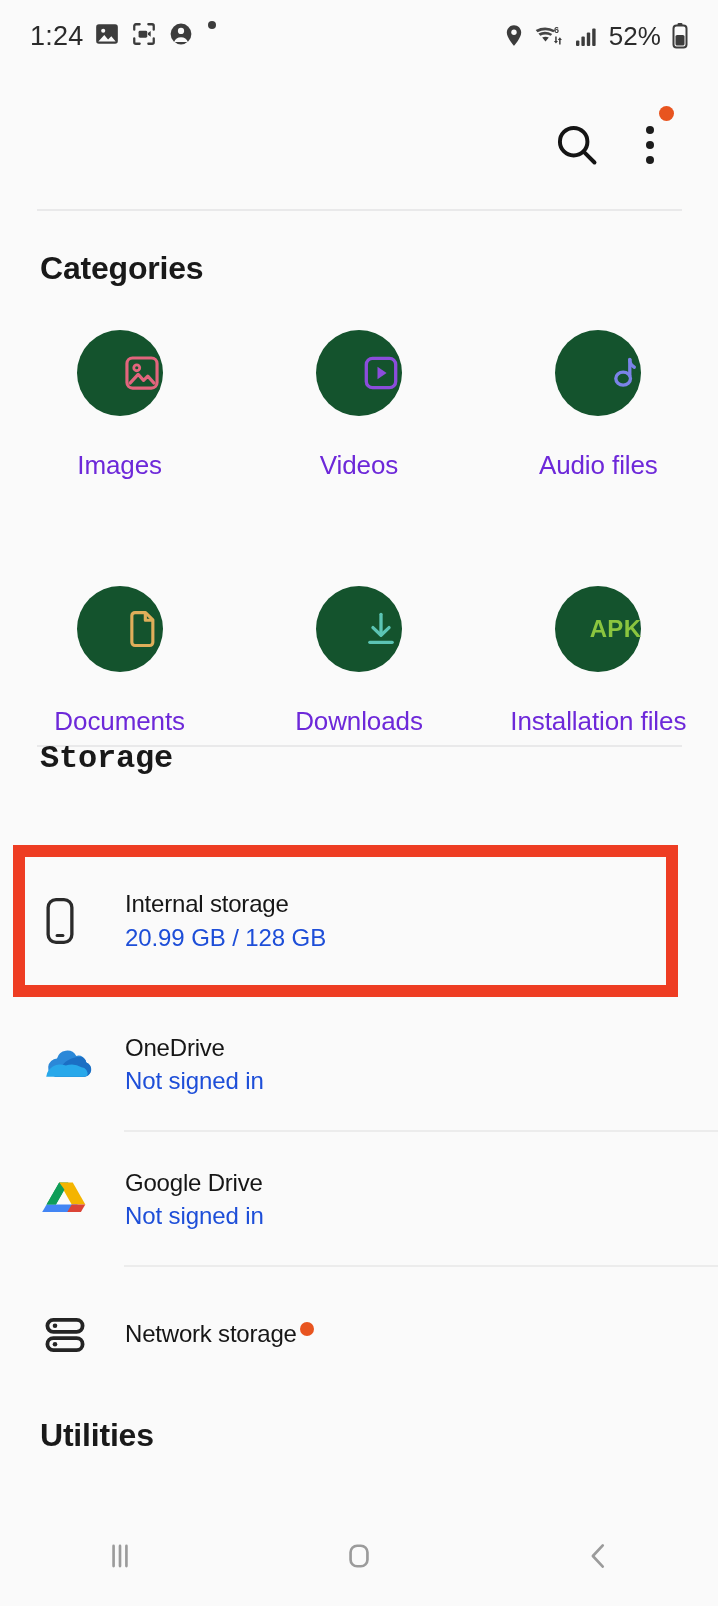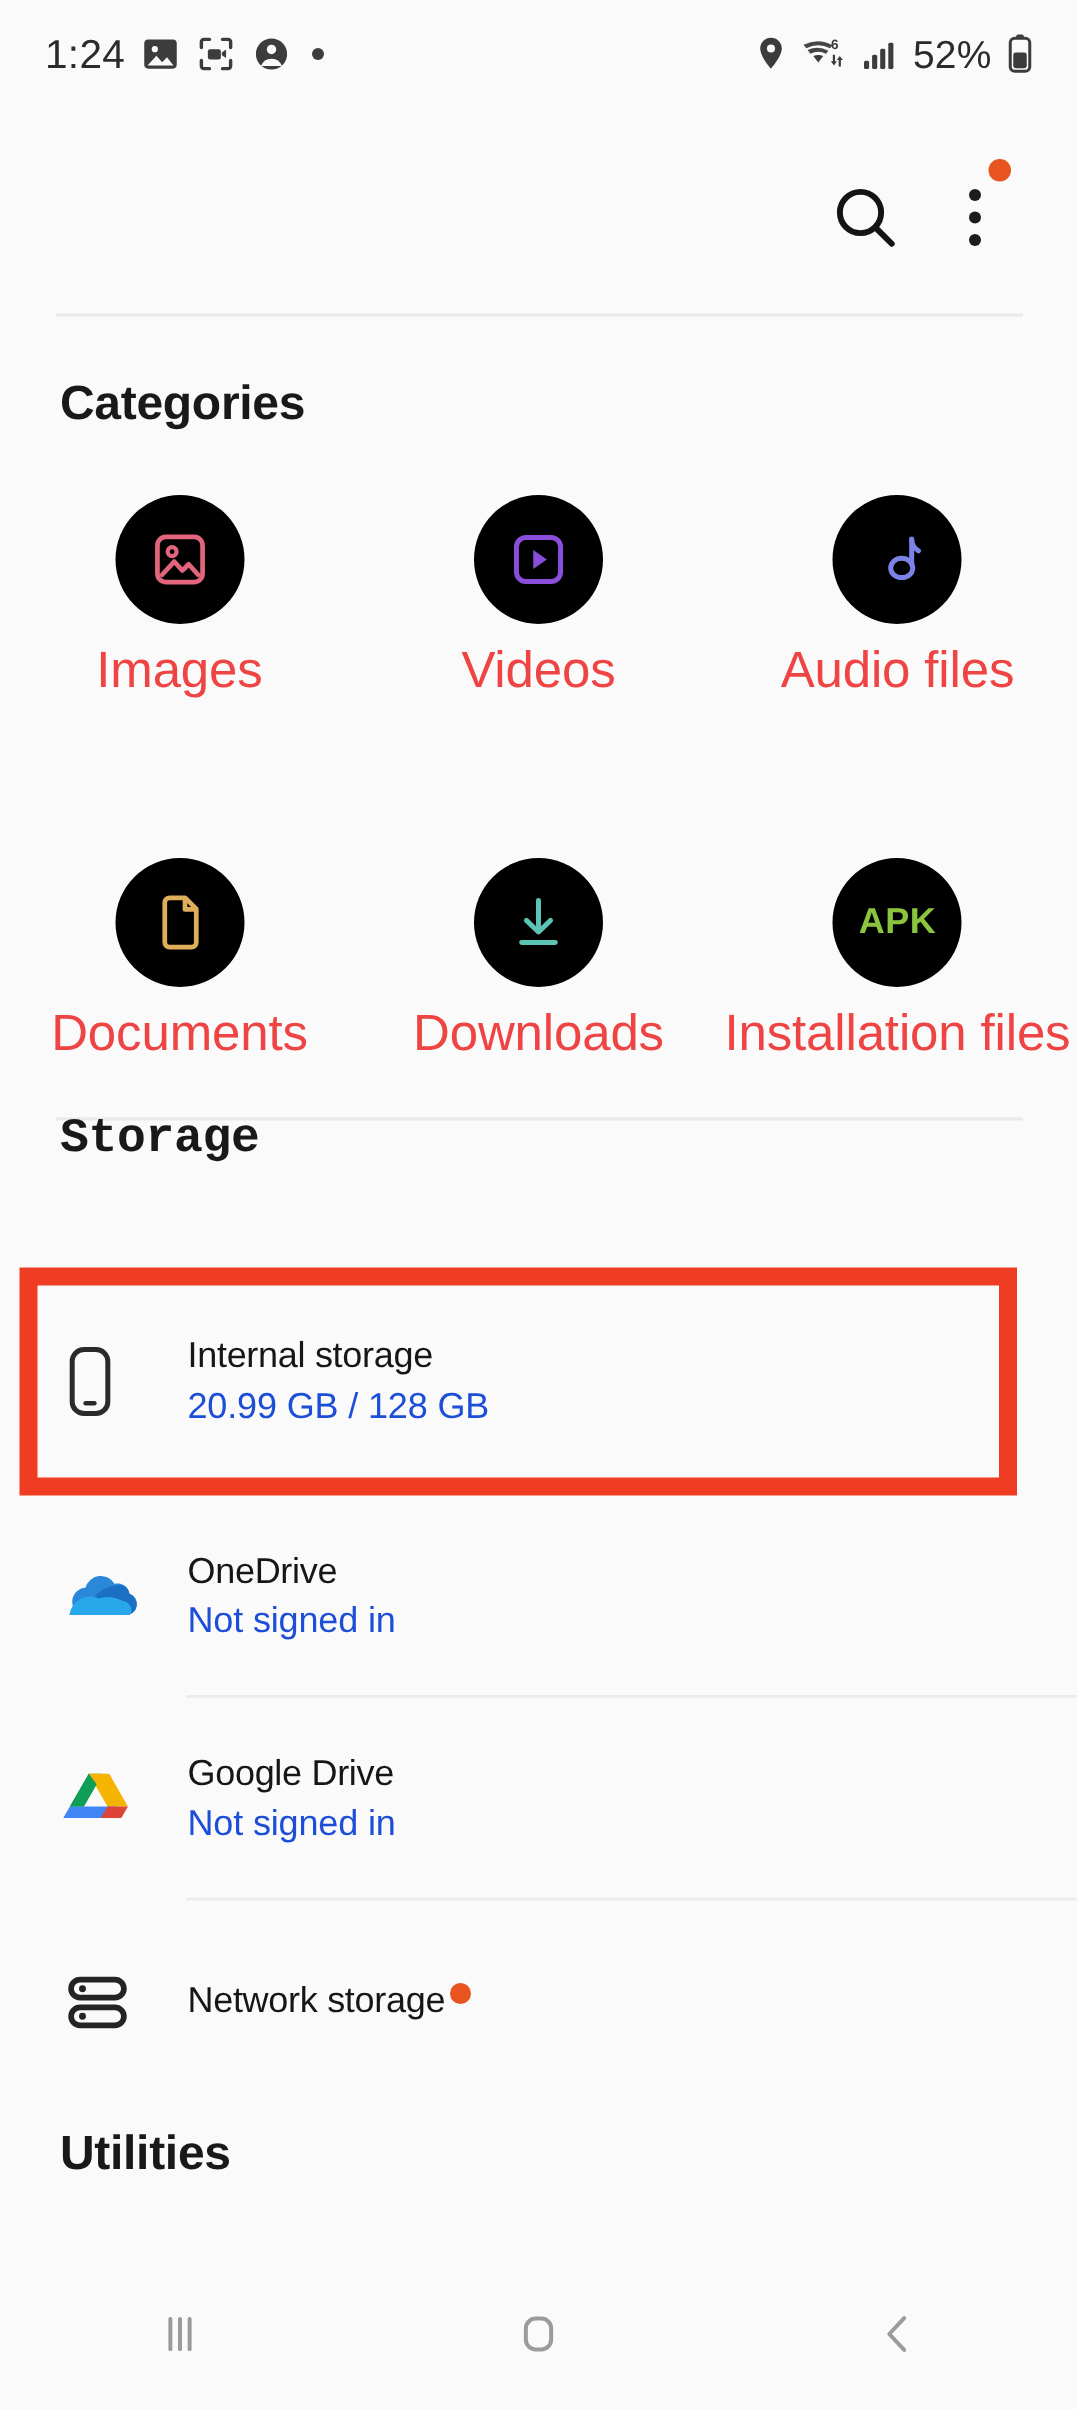--- a/index.html
+++ b/index.html
@@ -10,21 +10,21 @@
     overflow:hidden;
   }
   #phone { position:relative; width:718px; height:1606px; background:#fafafa; }
 
   
   .statusbar{
     position:absolute; top:0; left:0; width:718px; height:72px;
     display:flex; align-items:center; justify-content:space-between;
     padding:0 28px 0 30px;
   }
-  .sb-left{ display:flex; align-items:center; gap:11px; }
+  .sb-left{ display:flex; gap:11px; }
   .sb-right{ display:flex; align-items:center; gap:9px; }
   .sb-time{ font-size:27px; color:#2b2b2b; letter-spacing:.2px; font-weight:400; }
   .sb-ico{ display:block; }
   .sb-dot{ width:8px; height:8px; border-radius:50%; background:#3c3c3c; margin-left:3px; }
   .sb-pct{ font-size:26px; color:#2b2b2b; letter-spacing:.1px; }
 
   
   .actionbar{
     position:absolute; top:72px; left:0; width:718px; height:138px;
   }
@@ -41,24 +41,24 @@
   .section-title{
     position:absolute; left:40px; font-size:32px; font-weight:700; color:#191919;
     letter-spacing:-0.2px;
   }
 
   
   .cat-grid{ position:absolute; left:0; top:330px; width:718px; }
   .cat-row{ display:flex; }
   .cat-cell{ flex:1; display:flex; flex-direction:column; align-items:center; cursor:pointer; }
   .cat-circle{
-    width:86px; height:86px; border-radius:50%; background:#000000;
-    display:flex; align-items:center; justify-content:center;
-  }
-  .cat-label{ margin-top:12px; font-size:34px; color:#ef4444; letter-spacing:-0.1px; }
+    width:86px; height:86px; border-radius:50%; background:#14532d;
+    display:flex; align-items:center; justify-content:flex-end;
+  }
+  .cat-label{ margin-top:34px; font-size:26px; color:#6d28d9; letter-spacing:-0.1px; }
   .apk-text{ font-size:24px; font-weight:700; color:#8bc53f; letter-spacing:0.3px; }
 
   
   .store-list{ position:absolute; left:0; top:845px; width:718px; }
   .store-row{
     position:relative; display:flex; align-items:center; height:135px;
     padding-left:41px; cursor:pointer;
   }
   .store-icon{ width:84px; flex:0 0 84px; display:flex; align-items:center; justify-content:flex-start; }
   .store-text{ display:flex; flex-direction:column; justify-content:center; }

